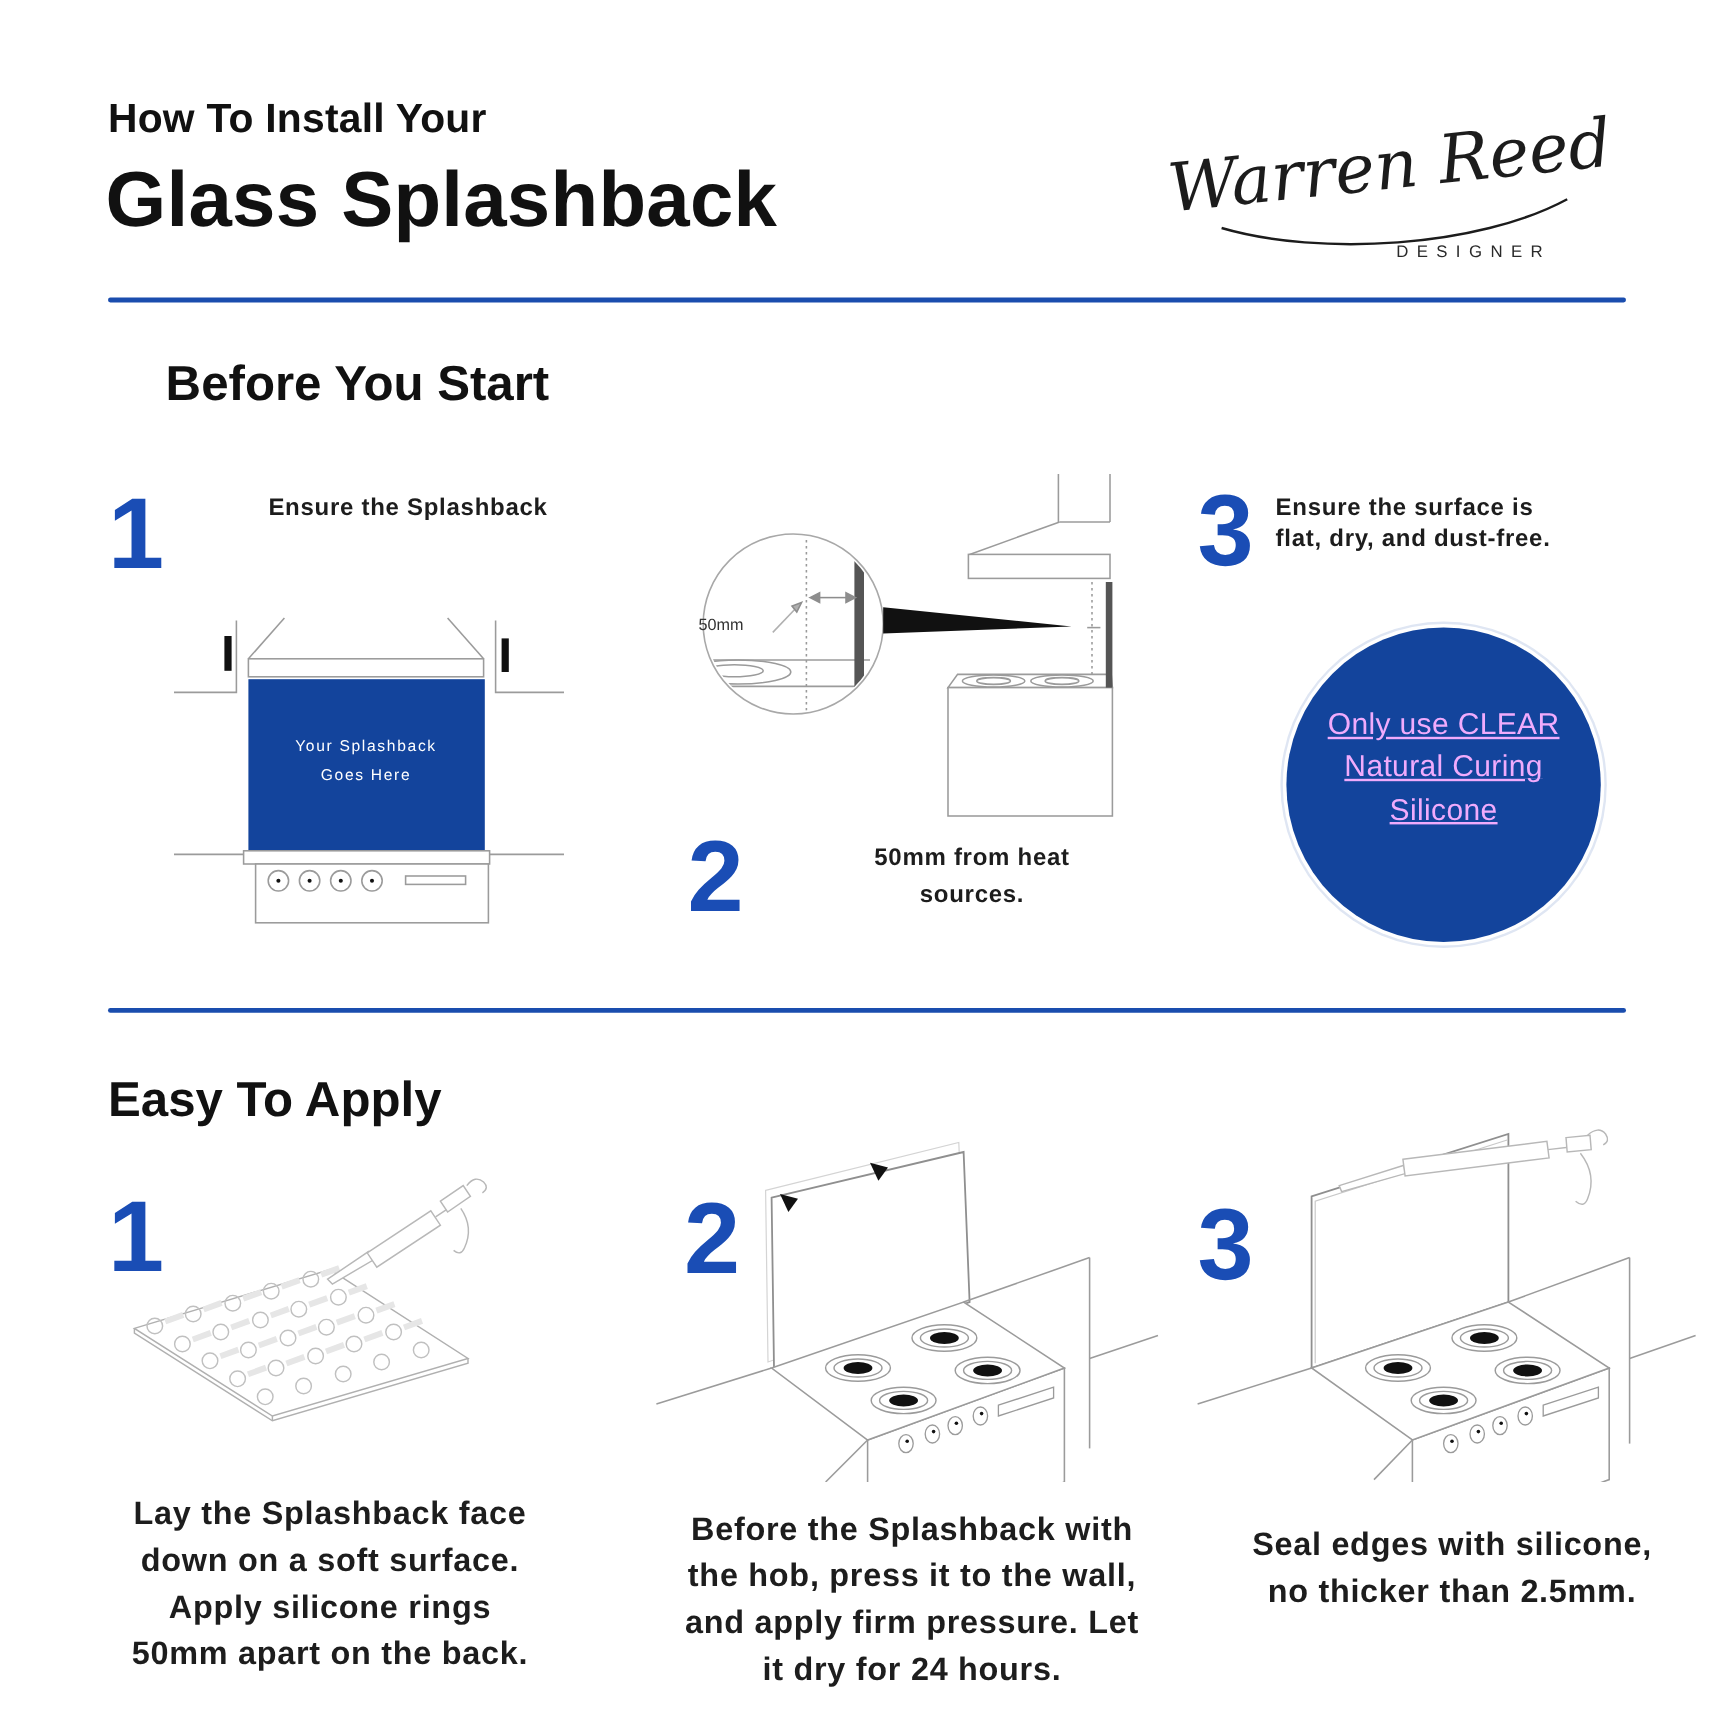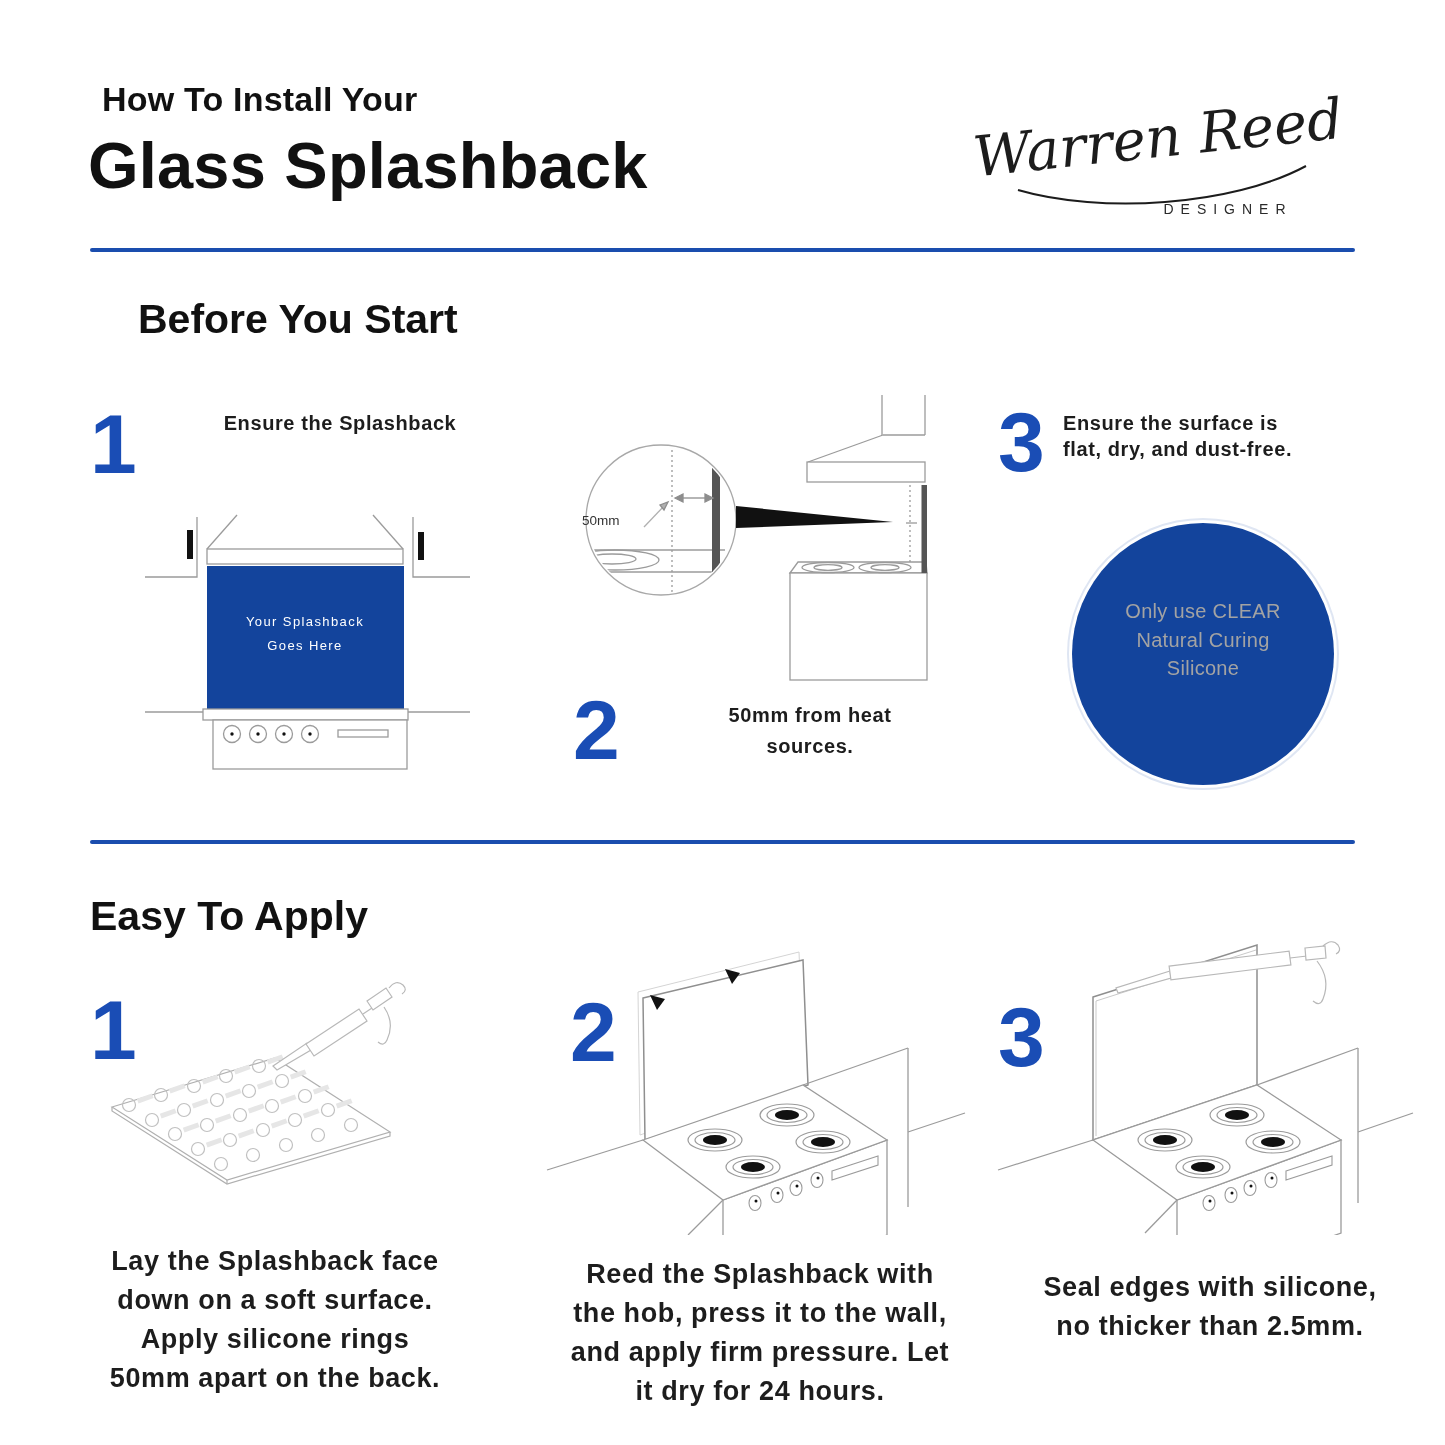--- a/index.html
+++ b/index.html
@@ -1,34 +1,34 @@
 <!DOCTYPE html>
 <html><head>
 <meta charset="utf-8">
 <style>
   html,body{margin:0;padding:0;background:#ffffff;}
   .page{
     position:relative;width:1445px;height:1445px;background:#ffffff;overflow:hidden;
     font-family:"Liberation Sans",sans-serif;color:#1b1b1b;
   }
   .abs{position:absolute;}
-  .title-small{font-size:34px;font-weight:700;letter-spacing:.2px;color:#111;margin-left:12px;}
+  .title-small{font-size:34px;font-weight:700;letter-spacing:.2px;color:#111;}
   .title-big{font-size:65px;font-weight:700;letter-spacing:.2px;color:#111;}
   .divider{height:4px;background:#1a4dae;border-radius:2px;}
   .section-heading{font-size:41px;font-weight:700;color:#111;}
   .step-number{font-size:84px;font-weight:700;color:#1a4db5;line-height:1;}
   .step-text{font-size:20px;font-weight:700;letter-spacing:.6px;line-height:1.55;text-align:center;color:#1d1d1d;}
   .step-text.left{text-align:left;line-height:1.3;}
   .caption{font-size:27px;font-weight:700;letter-spacing:.6px;line-height:1.44;text-align:center;color:#1d1d1d;}
   .badge{
     width:262px;height:262px;border-radius:50%;background:#13449c;
     box-shadow:0 0 0 3px #ffffff,0 0 0 5px #dfe6f3;
     display:flex;flex-direction:column;align-items:center;justify-content:center;
   }
-  .badge-line{font-size:20px;line-height:1.42;color:#a3a3a3;letter-spacing:.3px;transform:translateY(-14px);}
+  .badge-line{font-size:25px;line-height:1.42;color:#f0abfc;letter-spacing:.3px;transform:translateY(-14px);text-decoration:underline;}
   svg{display:block;}
   .illus-line{stroke:#9b9b9b;stroke-width:1.3;fill:none;}
 </style>
 </head>
 <body>
 
 <div class="page">
 
   <div class="abs title-small" style="left:90px;top:80px;">How To Install Your</div>
   <div class="abs title-big" style="left:88px;top:128px;">Glass Splashback</div>
@@ -256,21 +256,21 @@
     </g>
     <g fill="#111">
       <circle cx="216" cy="256" r="1.5"></circle>
         <circle cx="238" cy="248" r="1.5"></circle>
         <circle cx="257" cy="241" r="1.5"></circle>
         <circle cx="278" cy="233" r="1.5"></circle>
     </g>
   </svg>
 
   <div class="abs caption" style="left:545px;top:1255px;width:430px;">
-    <div>Reed the Splashback with</div>
+    <div>Before the Splashback with</div>
     <div>the hob, press it to the wall,</div>
     <div>and apply firm pressure. Let</div>
     <div>it dry for 24 hours.</div>
   </div>
 
   <div class="abs step-number" style="left:998px;top:995px;">3</div>
 
   <svg class="abs" style="left:985px;top:935px;" width="435" height="300" viewBox="0 0 435 300">
     <polygon points="108,62 272,10 272,150 108,205" fill="#fff" stroke="#8f8f8f" stroke-width="1.5"></polygon>
     <polyline points="111,201 111,66 271,15" fill="none" stroke="#c9c9c9" stroke-width="1"></polyline>

